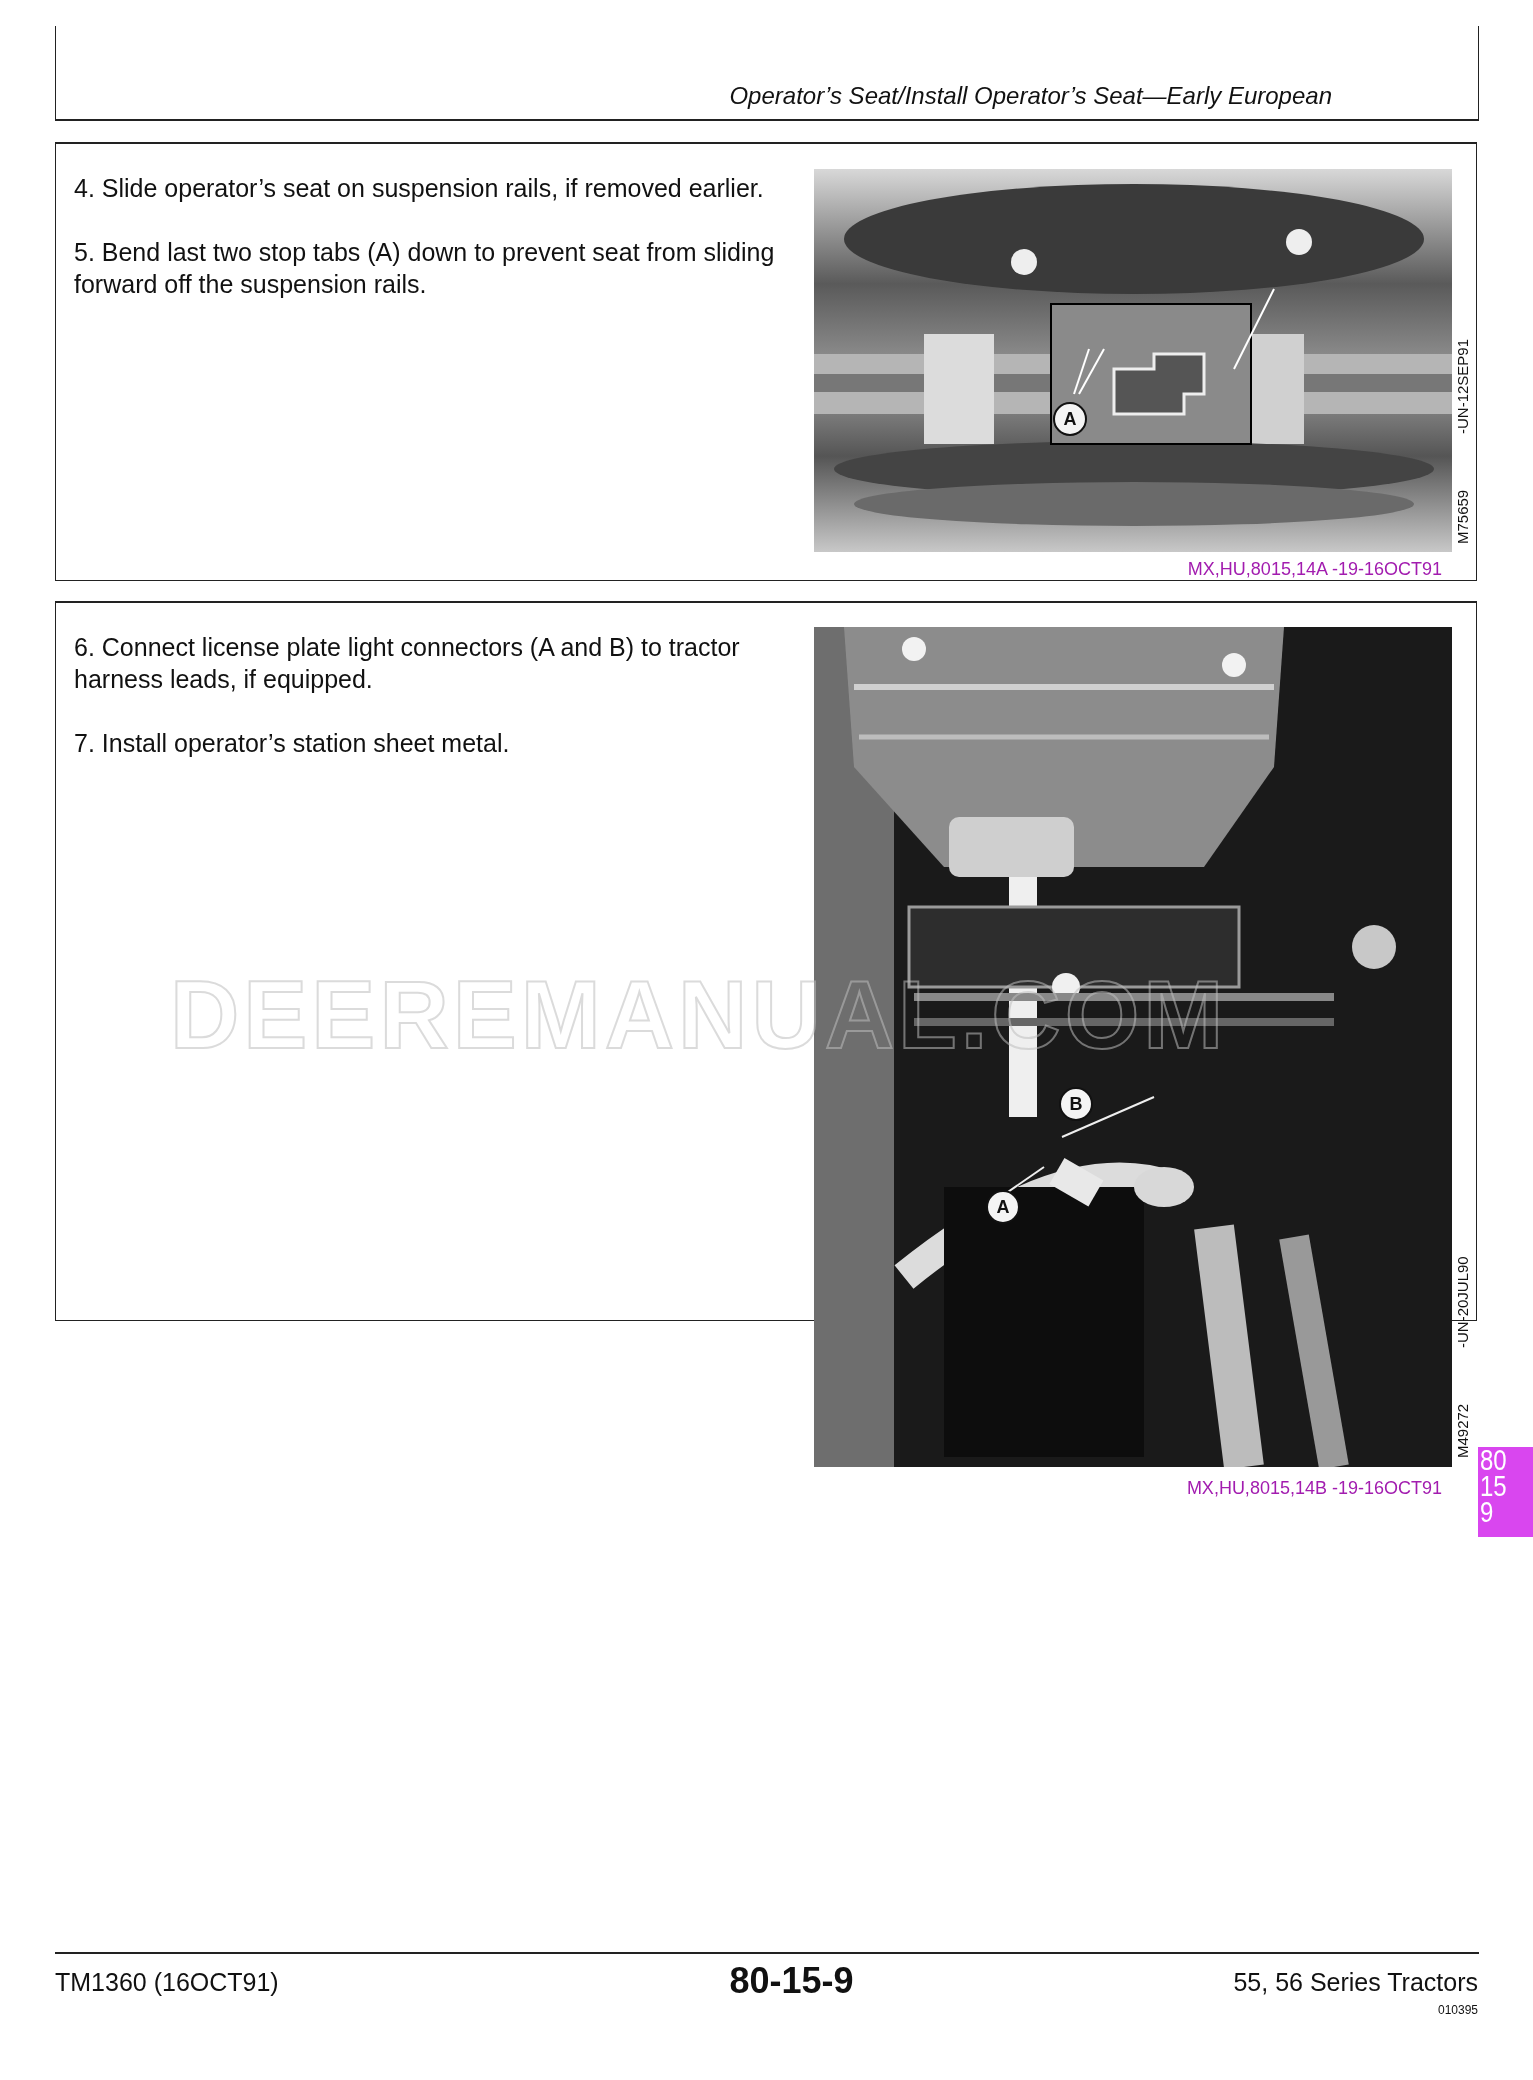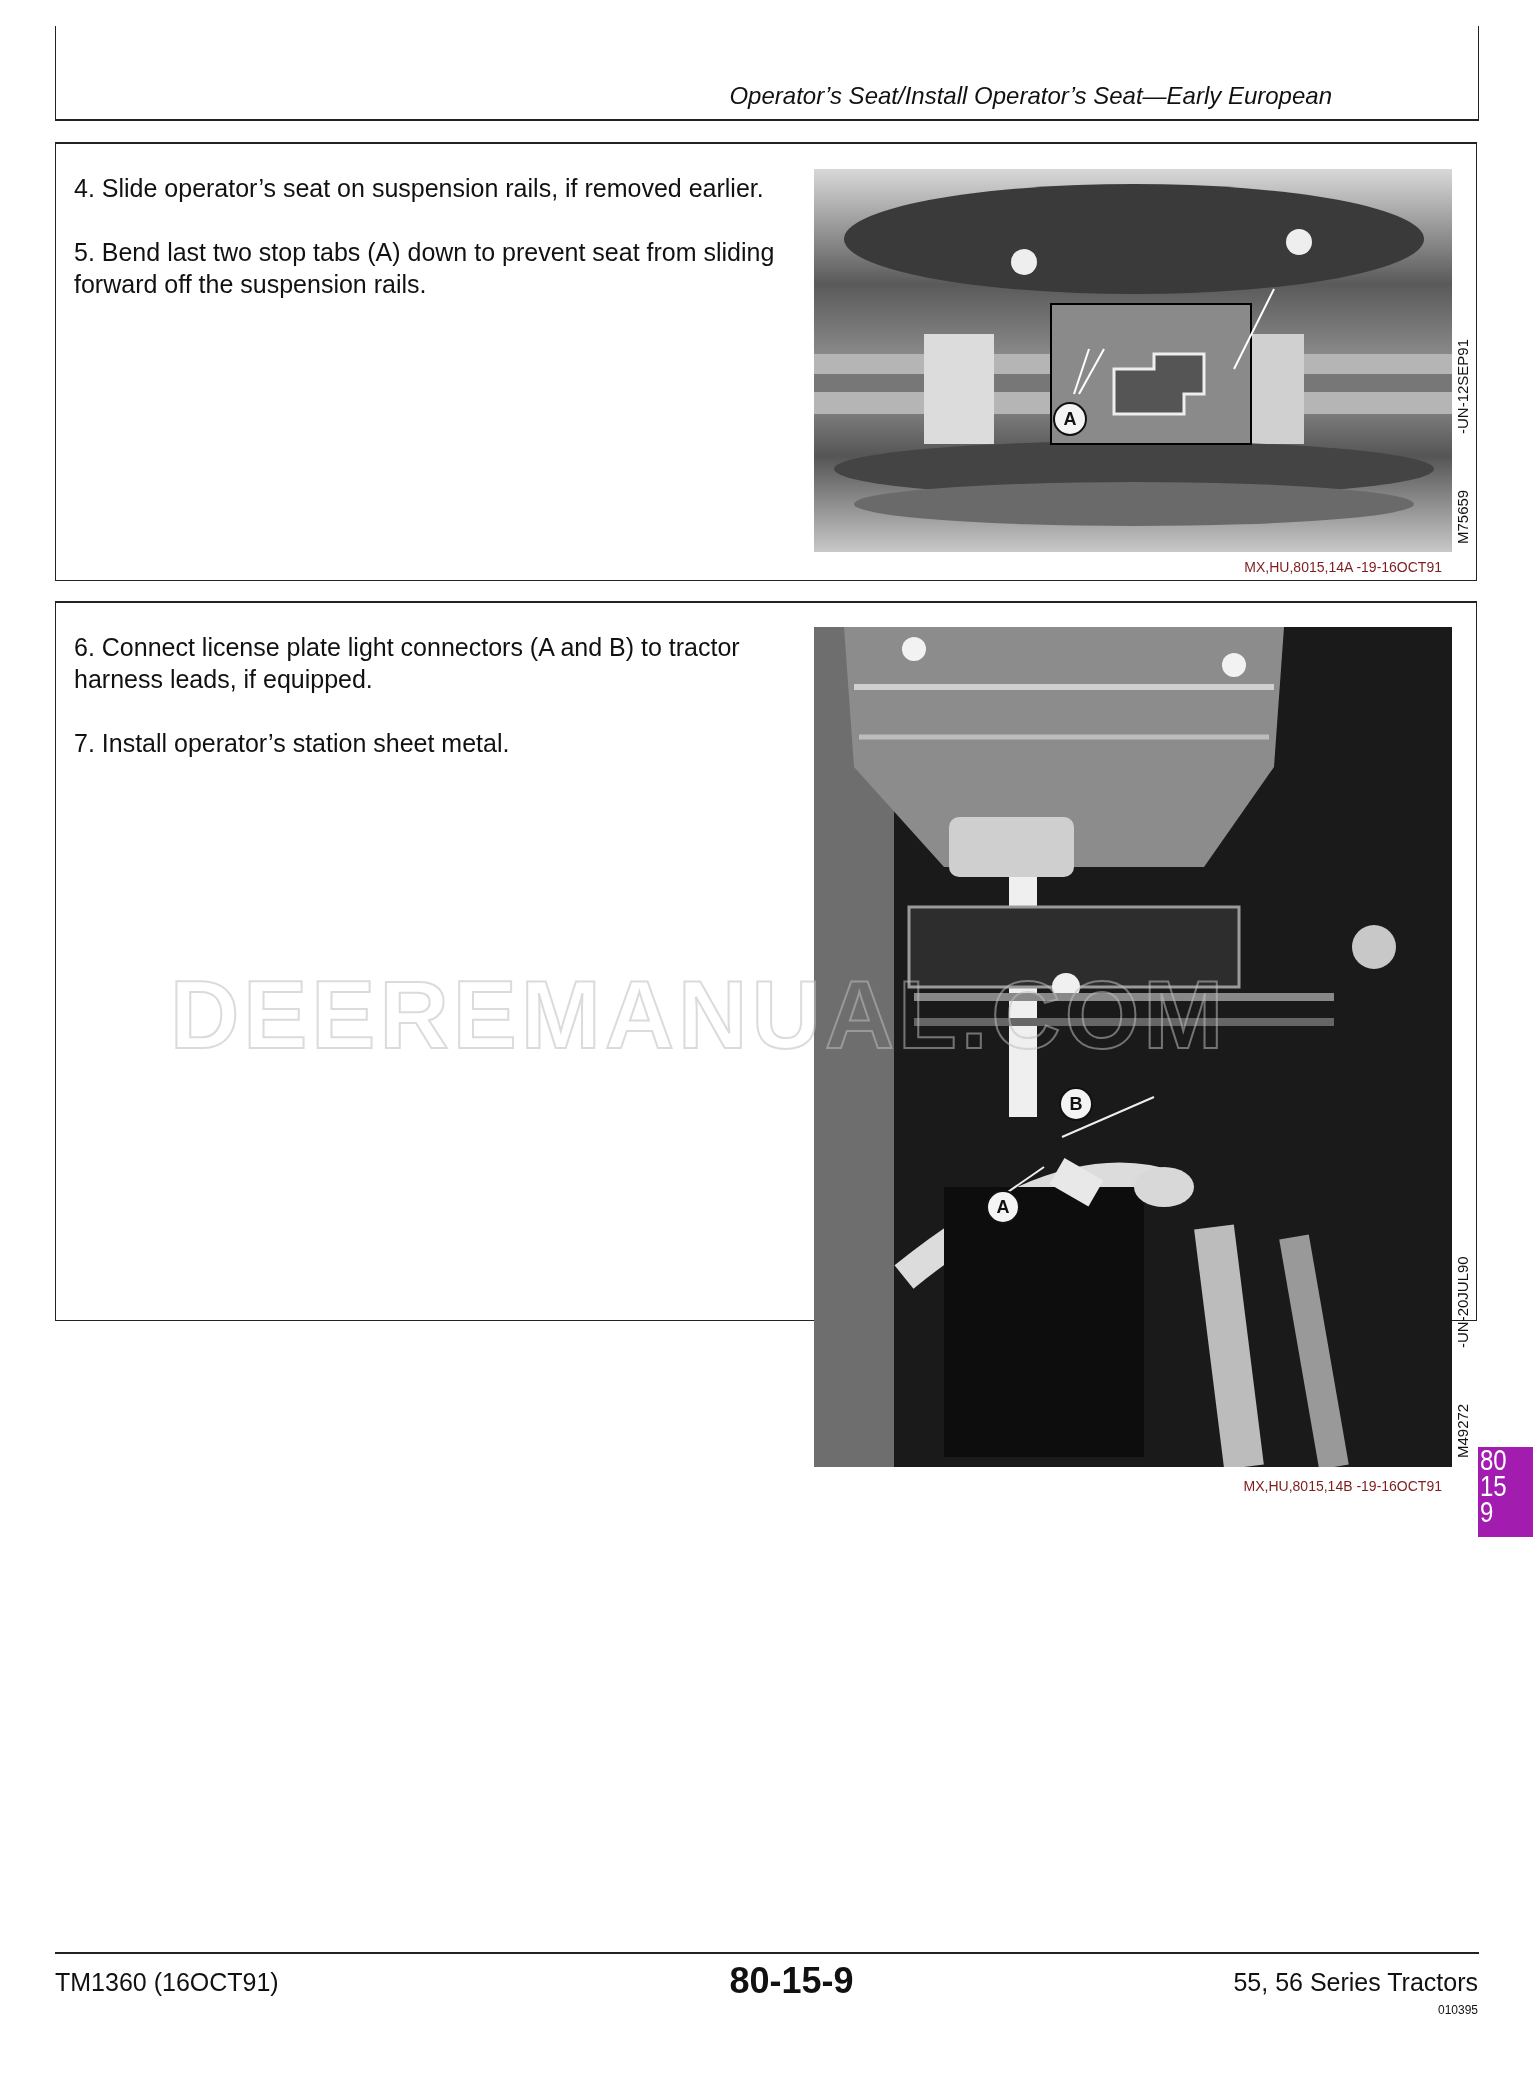--- a/index.html
+++ b/index.html
@@ -19,31 +19,31 @@
   .sec2 { top: 601px; height: 720px; }
 
   .steps { position: absolute; left: 18px; top: 28px; width: 740px; font-size: 25px; line-height: 32px; }
   .step { margin: 0 0 32px 0; }
 
   .photo { position: absolute; overflow: hidden; }
   .sec1 .photo { left: 758px; top: 25px; width: 638px; height: 383px; }
   .sec2 .photo { left: 758px; top: 24px; width: 638px; height: 840px; }
 
   .vlabel { position: absolute; font-size: 15px; color: #111; transform: rotate(-90deg); transform-origin: left top; white-space: nowrap; }
-  .caption { position: absolute; right: 34px; font-size: 14px; color: #7f1d1d; margin-left: 15px; }
+  .caption { position: absolute; right: 34px; font-size: 18px; color: #a21caf; margin-left: 15px; }
 
   .callout { position: absolute; width: 30px; height: 30px; border-radius: 50%; background: #f4f4f4; border: 2px solid #111;
              font-size: 18px; line-height: 30px; text-align: center; color: #111; font-weight: bold; }
 
   
   .watermark { position: absolute; left: 170px; top: 960px; font-size: 96px; font-weight: bold; letter-spacing: 4px;
                color: rgba(255,255,255,0.0); -webkit-text-stroke: 2px rgba(190,190,190,0.55); white-space: nowrap; }
 
   
-  .sidetab { position: absolute; left: 1478px; top: 1447px; width: 55px; height: 90px; background: #a21caf; color: #fff;
+  .sidetab { position: absolute; left: 1478px; top: 1447px; width: 55px; height: 90px; background: #d946ef; color: #fff;
              font-size: 30px; line-height: 26px; padding-left: 2px; box-sizing: border-box; overflow: hidden; }
   .sidetab div { transform: scaleX(0.8); transform-origin: left; }
 
   
   .ftr-rule { position: absolute; left: 55px; top: 1952px; width: 1424px; height: 2px; background: #222; }
   .ftr-left { position: absolute; left: 55px; top: 1968px; font-size: 25px; }
   .ftr-center { position: absolute; left: 0; width: 1533px; text-align: center; top: 1960px; font-size: 36px; font-weight: bold; padding-left: 25px; }
   .ftr-right { position: absolute; right: 55px; top: 1968px; font-size: 25px; }
   .ftr-code { position: absolute; right: 55px; top: 2003px; font-size: 12px; }
 </style>

